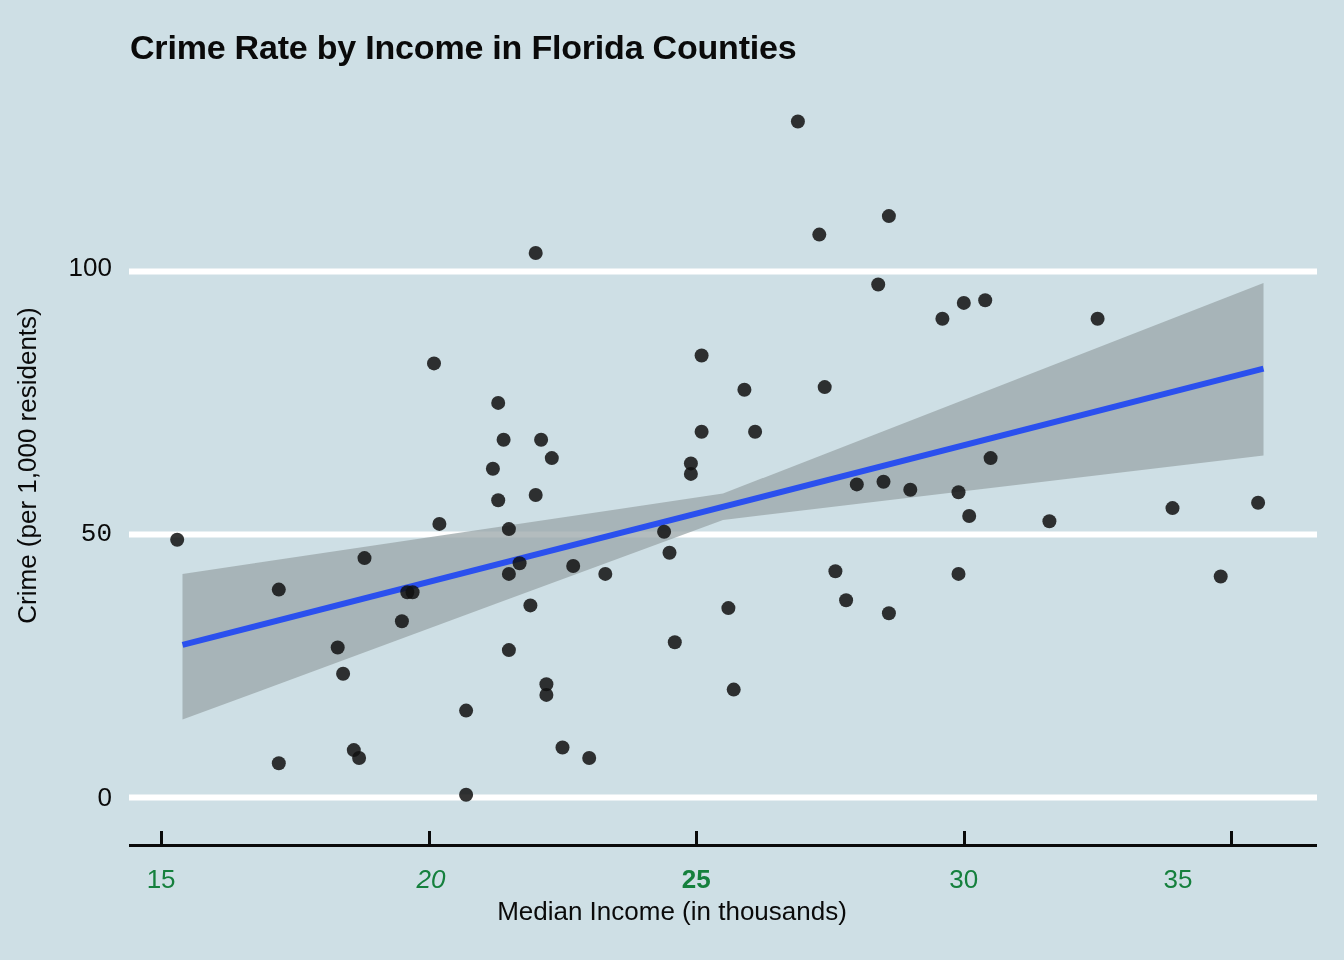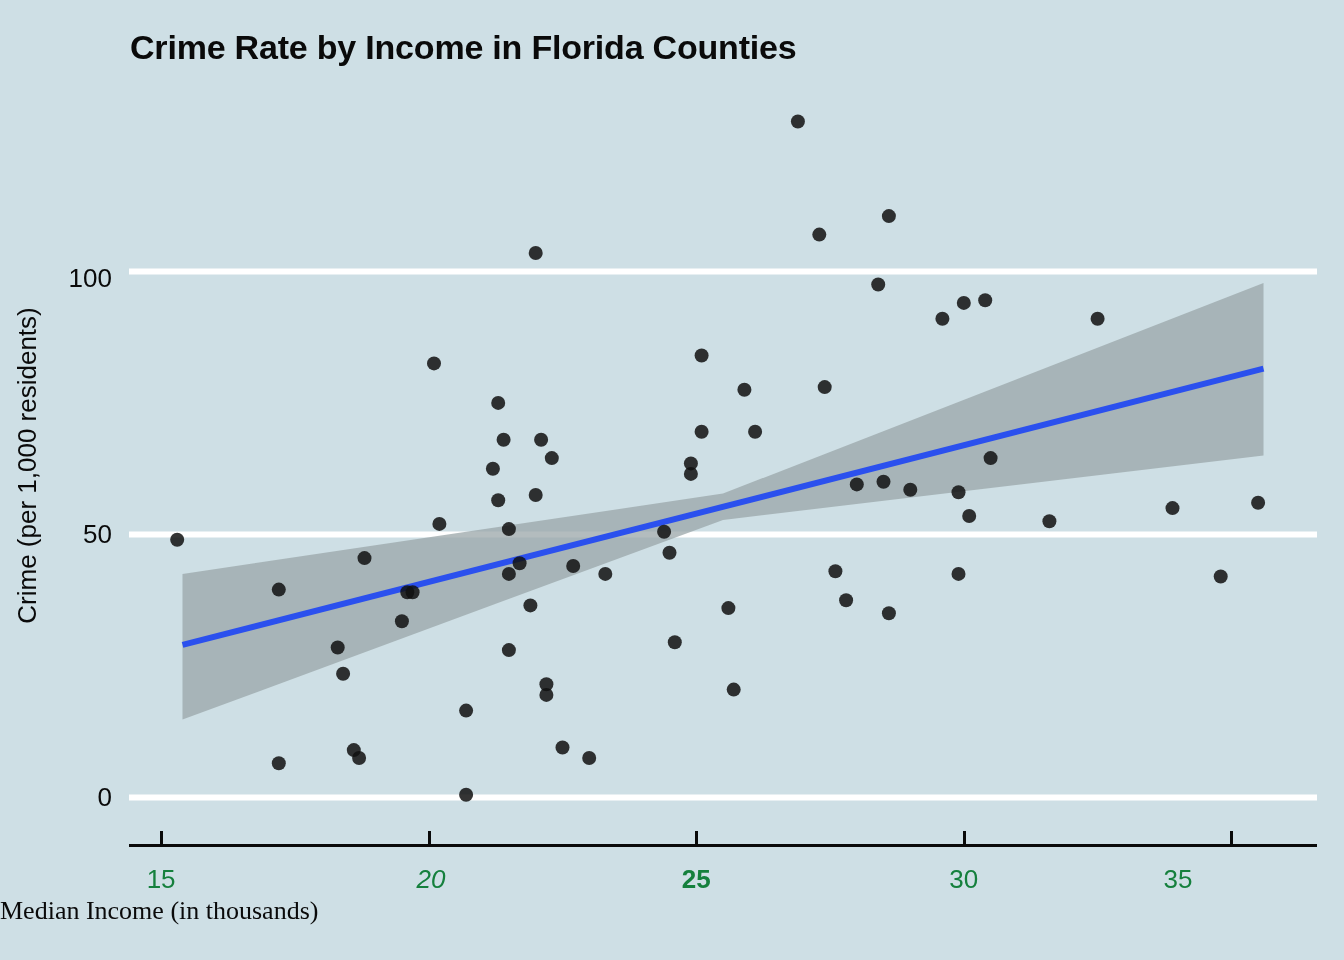--- a/index.html
+++ b/index.html
@@ -76,24 +76,23 @@
     color: #0a0a0a;
     transform: translateY(-50%);
     white-space: nowrap;
     text-align: right;
   }
   #x-axis-label {
     position: absolute;
     left: 0;
     top: 896px;
     width: 1344px;
-    text-align: left;
-    font-size: 26px;
-    color: #0a0a0a;
-    font-family: Liberation Serif, serif;
+    text-align: center;
+    font-size: 26px;
+    color: #0a0a0a;
   }
   #y-axis-label {
     position: absolute;
     left: -233px;
     top: 450px;
     width: 520px;
     text-align: center;
     font-size: 26px;
     color: #0a0a0a;
     transform: rotate(-90deg);
@@ -201,20 +200,20 @@
       <div class="x-tick-label" style="left: 431px; font-style: italic;">20</div>
       <div class="x-tick-mark" style="left: 695.243px;"></div>
       <div class="x-tick-label" style="left: 696.243px; font-weight: bold;">25</div>
       <div class="x-tick-mark" style="left: 962.811px;"></div>
       <div class="x-tick-label" style="left: 963.811px;">30</div>
       <div class="x-tick-mark" style="left: 1230.38px;"></div>
       <div class="x-tick-label" style="left: 1178px;">35</div>
     </div>
   <div id="y-ticks">
       <div class="y-tick-label" style="top: 797.437px;">0</div>
-      <div class="y-tick-label" style="top: 534.408px;">50</div>
-      <div class="y-tick-label" style="top: 278px; margin-left: 24px;">100</div>
+      <div class="y-tick-label" style="top: 534.408px; font-family: Liberation Mono, monospace;">50</div>
+      <div class="y-tick-label" style="top: 267px; margin-left: 24px;">100</div>
     </div>
 
   <div id="x-axis-label">Median Income (in thousands)</div>
 
   <div id="y-axis-label">Crime (per 1,000 residents)</div>
 </div>
 
 </body></html>

